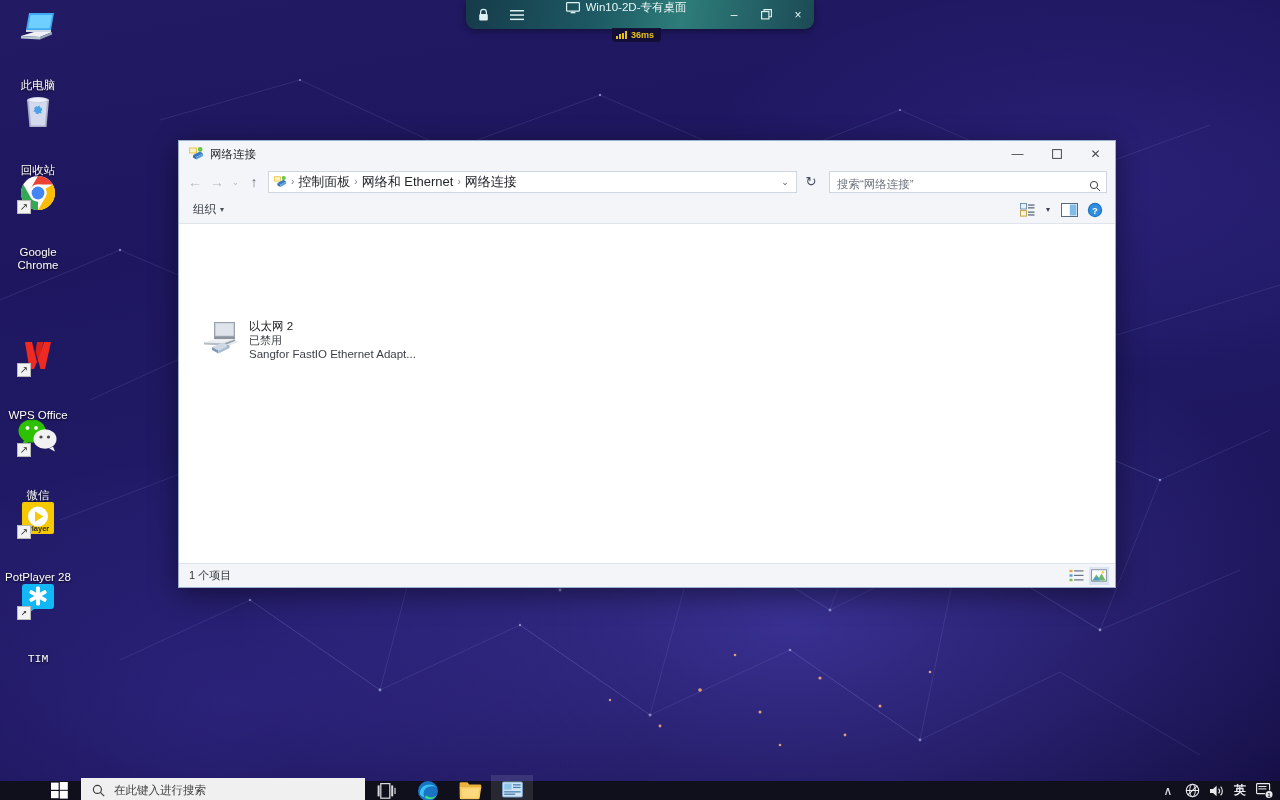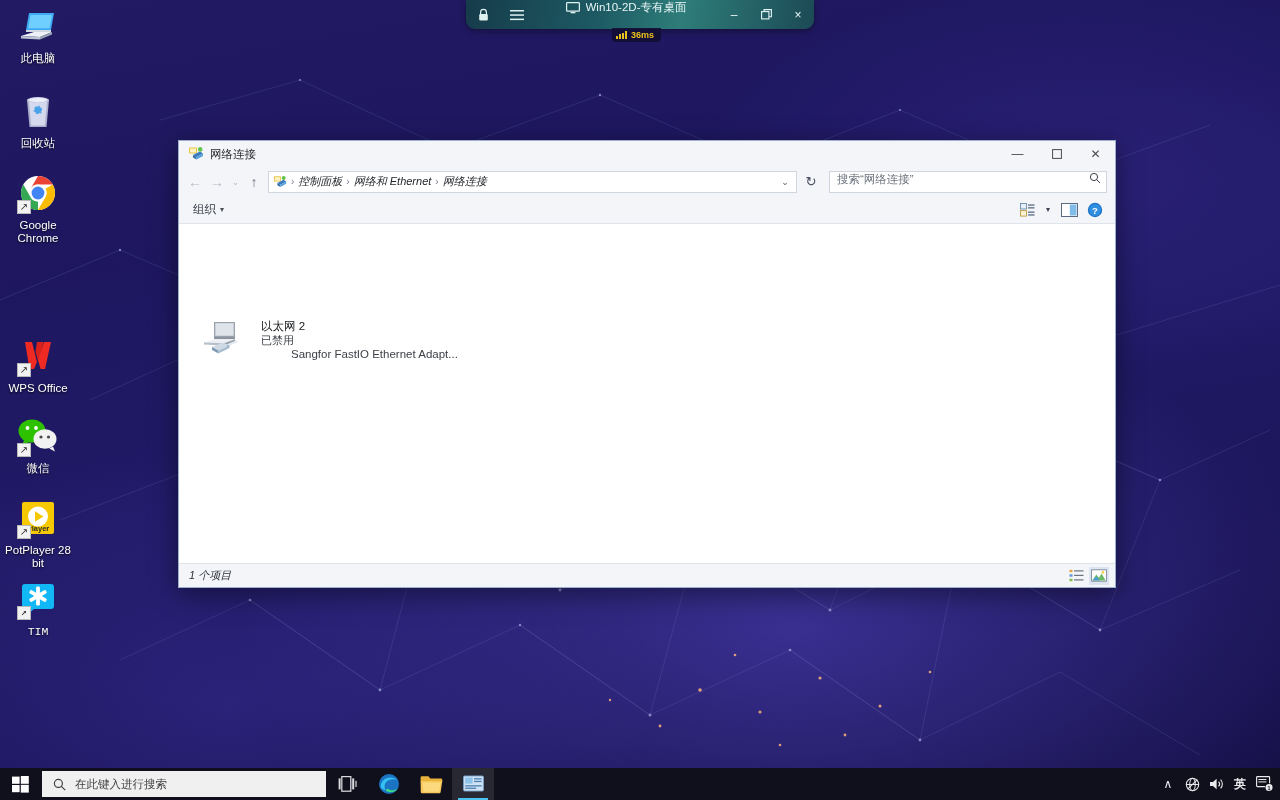--- a/index.html
+++ b/index.html
@@ -18,21 +18,21 @@
       radial-gradient(ellipse 600px 300px at 85% 22%, rgba(60,45,150,0.40) 0%, rgba(25,18,90,0.0) 65%),
       linear-gradient(170deg, #221a63 0%, #1e1760 28%, #201a66 52%, #1b1456 78%, #150f45 100%);
     overflow: hidden;
   }
   #constellation { position: absolute; inset: 0; pointer-events: none; }
 
   
   .desk-icon {
     position: absolute; width: 76px;
     display: flex; flex-direction: column; align-items: center;
-    color: #fff; text-align: center;
+    color: #fff; text-align: center; gap: 27px;
   }
   .desk-icon .glyph {
     width: 42px; height: 42px; position: relative;
     display: flex; align-items: center; justify-content: center;
   }
   .desk-icon .lbl {
     margin-top: 5px; font-size: 11.5px; line-height: 13px;
     text-shadow: 0 1px 2px rgba(0,0,0,0.85);
     word-break: break-word;
   }
@@ -108,77 +108,77 @@
     color: #b5b9c2; font-size: 14px;
   }
   .navbtn.up { color: #6d7280; }
   .navbtn.dd { width: 15px; font-size: 9px; }
   .crumbbar {
     flex: 1; height: 22px; background: #fff; border: 1px solid #cfd6e0;
     display: flex; align-items: center; padding: 0 3px 0 4px; margin-left: 3px;
     overflow: hidden;
   }
   .crumbbar .cicon { width: 14px; height: 14px; margin-right: 3px; position: relative; }
-  .crumb { padding: 0 3px; font-size: 11px; color: #23262b; white-space: nowrap; font-style: italic; }
+  .crumb { padding: 0 3px; font-size: 13px; color: #23262b; white-space: nowrap; }
   .sep { color: #7a8292; font-size: 10px; padding: 0 1px; }
   .crumbbar .cdd {
     margin-left: auto; width: 16px; text-align: center; color: #5b6170; font-size: 9px;
   }
   .refresh {
     width: 22px; height: 22px; margin-left: 3px;
     display: flex; align-items: center; justify-content: center;
     color: #4a5160; font-size: 13px;
   }
   .searchbox {
     width: 278px; height: 22px; margin-left: 7px; background: #fff;
-    border: 1px solid #cfd6e0; display: flex; align-items: flex-start;
+    border: 1px solid #cfd6e0; display: flex; align-items: flex-end;
     padding: 0 5px 0 7px;
   }
   .searchbox .ph { flex: 1; font-size: 11.5px; color: #6f747e; }
   .searchbox .mg { color: #3a3f49; font-size: 11px; }
 
   .toolbar {
     height: 28px; background: #f3f5f9; border-bottom: 1px solid #dfe3ea;
     display: flex; align-items: center; padding: 0 7px 0 14px; flex-shrink: 0;
   }
   .tb-item { font-size: 11.5px; color: #32383f; display: flex; align-items: center; gap: 4px; }
   .tb-item .car { font-size: 8px; color: #4b5159; }
   .toolbar .sp { flex: 1; }
   .tb-ico {
     width: 26px; height: 22px; display: flex; align-items: center; justify-content: center;
     position: relative;
   }
 
   .content { flex: 1; background: #fff; position: relative; overflow: hidden; }
   .adapter {
     position: absolute; left: 19px; top: 90px; width: 212px; height: 50px;
-    display: flex; gap: 20px; padding: 4px 4px 4px 3px;
+    display: flex; gap: 8px; padding: 4px 4px 4px 3px;
   }
   .adapter .aico { width: 40px; height: 40px; position: relative; flex-shrink: 0; }
   .adapter .meta { display: flex; flex-direction: column; justify-content: flex-start; padding-top: 1px; }
   .adapter .n1 { font-size: 11.5px; color: #16181b; line-height: 14px; }
   .adapter .n2 { font-size: 11px; color: #3a3f46; line-height: 14px; }
-  .adapter .n3 { font-size: 11.5px; color: #3a3f46; line-height: 14px; white-space: nowrap; margin-left: 30px; }
+  .adapter .n3 { font-size: 11.5px; color: #3a3f46; line-height: 14px; white-space: nowrap; }
 
   .statusbar {
     height: 24px; background: #f3f5f9; border-top: 1px solid #dfe3ea;
     display: flex; align-items: center; padding: 0 6px 0 10px; flex-shrink: 0;
   }
-  .statusbar .st { font-size: 11px; color: #2f343b; font-style: italic; }
+  .statusbar .st { font-size: 11px; color: #2f343b; }
   .statusbar .sp { flex: 1; }
   .vbtn {
     width: 20px; height: 18px; margin-left: 3px;
     display: flex; align-items: center; justify-content: center; position: relative;
   }
   .vbtn.active { background: #dbe4f2; }
 
   
   #taskbar {
-    position: absolute; left: 0; bottom: 0; width: 1280px; height: 32px;
-    background: #10101c; display: flex; align-items: center;
+    position: absolute; left: 0; bottom: 0; width: 1280px; height: 19px;
+    background: #10101c; display: flex; align-items: center; padding-left: 39px;
   }
   #startbtn { width: 40px; height: 32px; display: flex; align-items: center; justify-content: center; }
   #tb-search {
     width: 284px; height: 26px; margin-left: 2px; background: #f0f0f0;
     display: flex; align-items: center; padding: 0 8px 0 11px; gap: 9px;
   }
   #tb-search .mg { color: #4a4a4a; font-size: 12px; }
   #tb-search .ph { font-size: 11.5px; color: #3e3e3e; }
   .tb-app {
     width: 42px; height: 32px; display: flex; align-items: center; justify-content: center;

